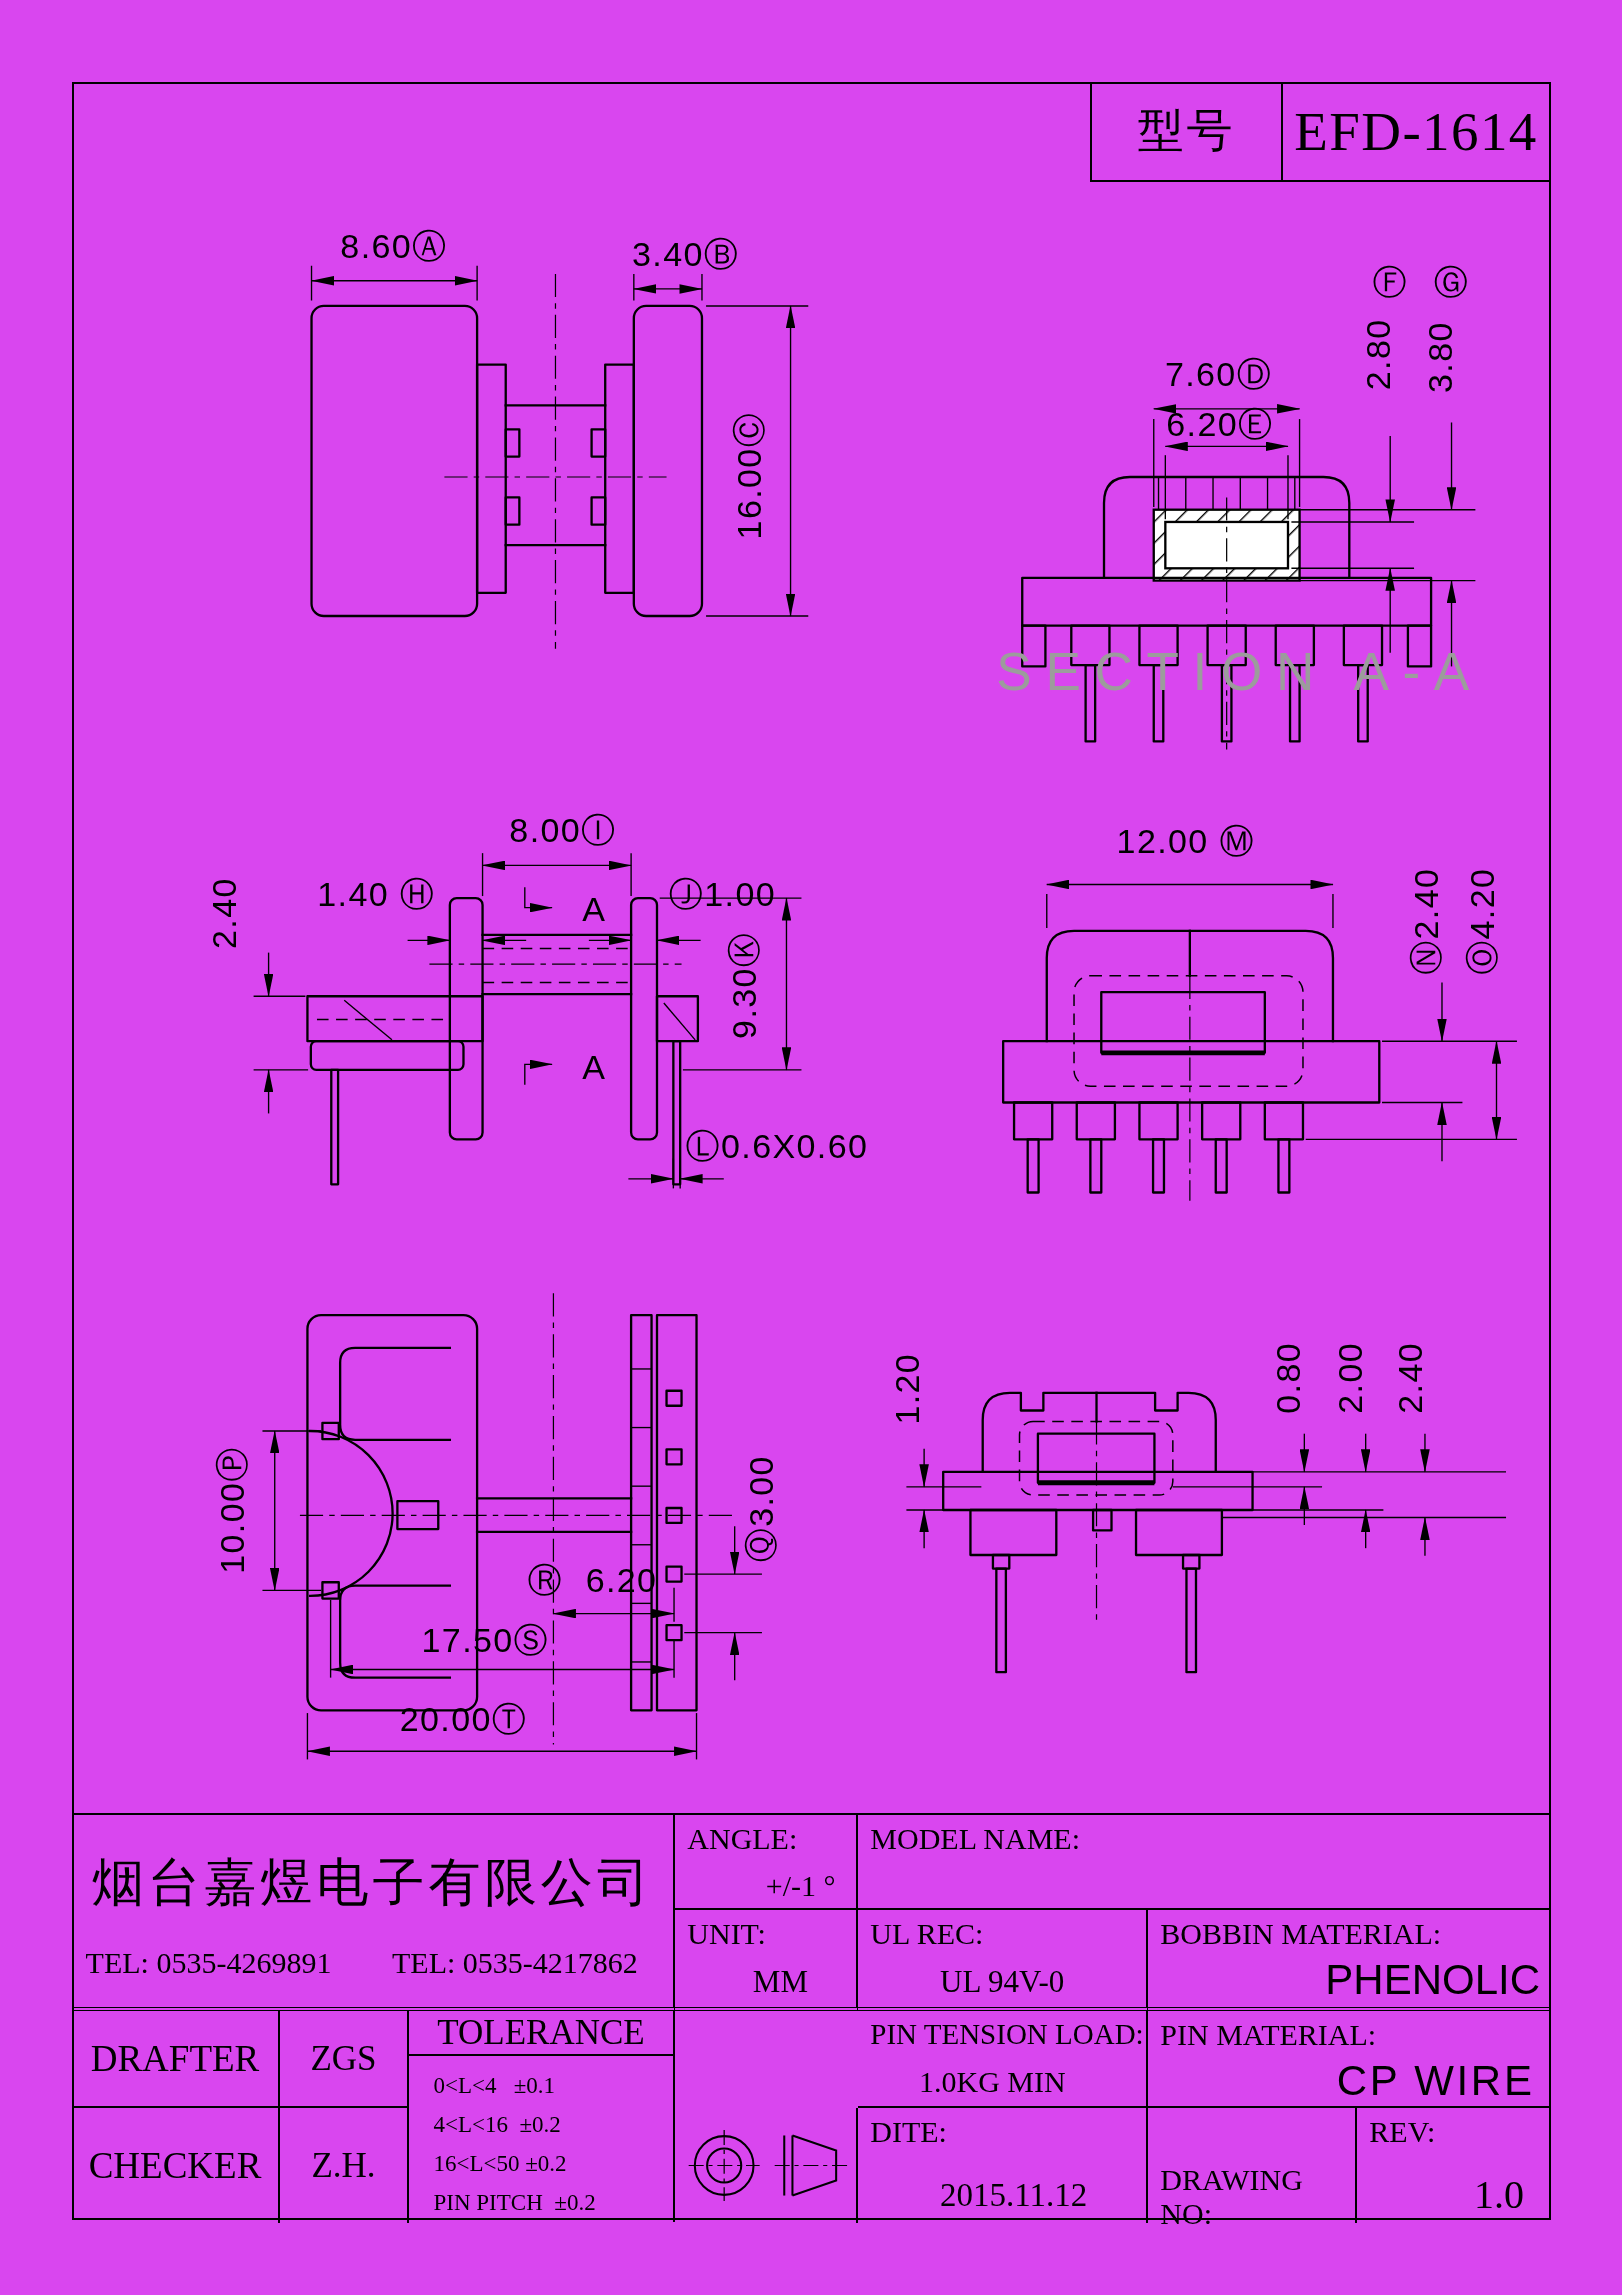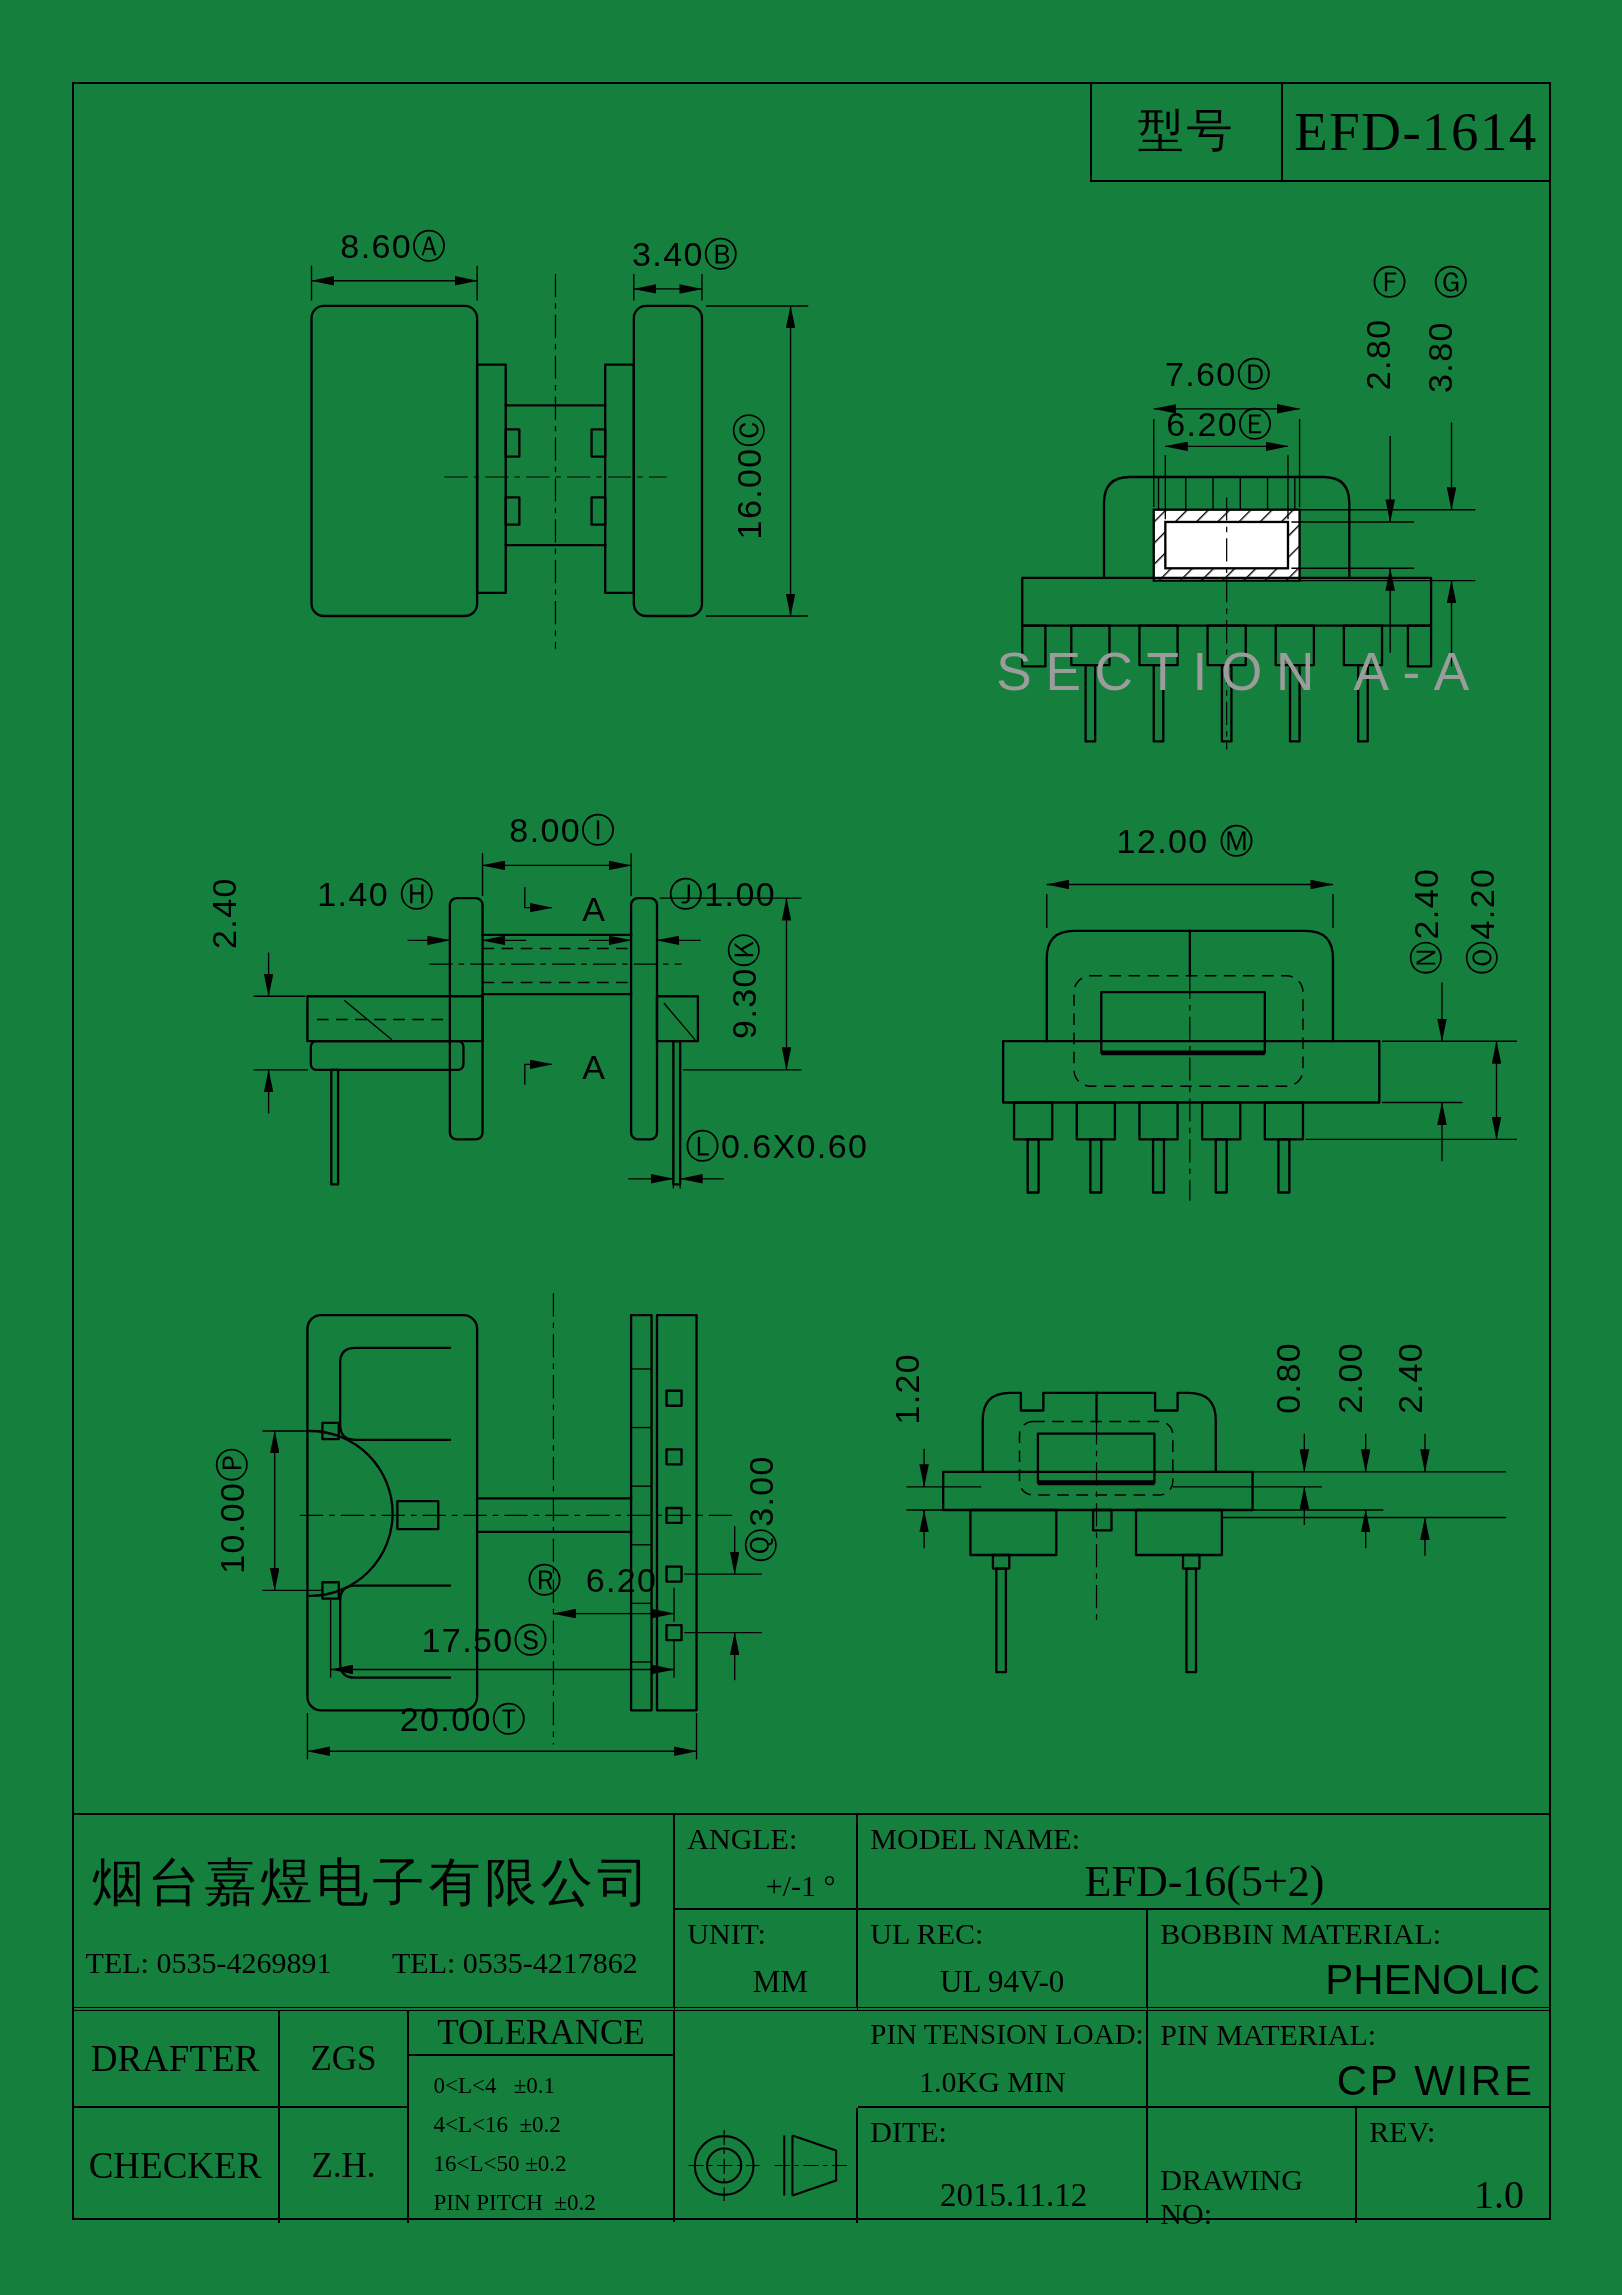--- a/index.html
+++ b/index.html
@@ -1,16 +1,16 @@
 <!DOCTYPE html>
 <html style="font-size:11px"><head>
 <meta charset="utf-8">
 <style>
   html,body{margin:0;padding:0;background:#ffffff;}
-  #page{position:relative;width:1622px;height:2295px;background:#15803d;overflow:hidden;
+  #page{position:relative;width:1622px;height:2295px;background:#d946ef;overflow:hidden;
         font-family:"Liberation Serif","DejaVu Serif",serif;color:#000;}
   #frame{position:absolute;left:72px;top:82px;width:1479px;height:2138px;border:2.7px solid #000;box-sizing:border-box;}
   
   #modelbox{position:absolute;left:1090px;top:82px;width:460px;height:100px;border-left:2.7px solid #000;border-bottom:2.7px solid #000;box-sizing:border-box;}
   #modelbox .cell{position:absolute;top:0;height:100%;display:flex;align-items:center;justify-content:center;}
   #mb-label{left:0;width:191px;border-right:2.7px solid #000;box-sizing:border-box;font-size:46px;letter-spacing:2.7px;}
   #mb-value{left:191px;width:266px;font-size:55px;letter-spacing:1.4px;}
   
   #drawing{position:absolute;left:0;top:0;}
   .ol{stroke:#000;stroke-width:3.4;fill:none;stroke-linejoin:round;stroke-linecap:square;}
@@ -318,21 +318,20 @@
       <div style="position:absolute;left:0;top:33px;width:100%;text-align:center;font-size:52px;letter-spacing:4.1px;">烟台嘉煜电子有限公司</div>
       <div style="position:absolute;left:13.6px;bottom:27px;font-size:30px;">TEL: 0535-4269891</div>
       <div style="position:absolute;left:320px;bottom:27px;font-size:30px;">TEL: 0535-4217862</div>
     </div>
     <div class="c br bb" style="left:603px;top:0;width:183px;height:95px;">
       <div class="lab">ANGLE:</div>
       <div style="position:absolute;right:20.4px;bottom:5.5px;font-size:30px;">+/-1 °</div>
     </div>
     <div class="c bb" style="left:786px;top:0;width:693px;height:95px;">
       <div class="lab">MODEL NAME:</div>
-      <div style="position:absolute;left:0;right:0;bottom:1.4px;text-align:center;font-size:44px;">EFD-16(5+2)</div>
     </div>
     <div class="c br bbd" style="left:603px;top:95px;width:183px;height:101px;">
       <div class="lab">UNIT:</div>
       <div style="position:absolute;right:48px;bottom:6.8px;font-size:31px;">MM</div>
     </div>
     <div class="c br bbd" style="left:786px;top:95px;width:290px;height:101px;">
       <div class="lab">UL REC:</div>
       <div style="position:absolute;left:82px;bottom:6.8px;font-size:31px;">UL 94V-0</div>
     </div>
     <div class="c bbd" style="left:1076px;top:95px;width:403px;height:101px;">

